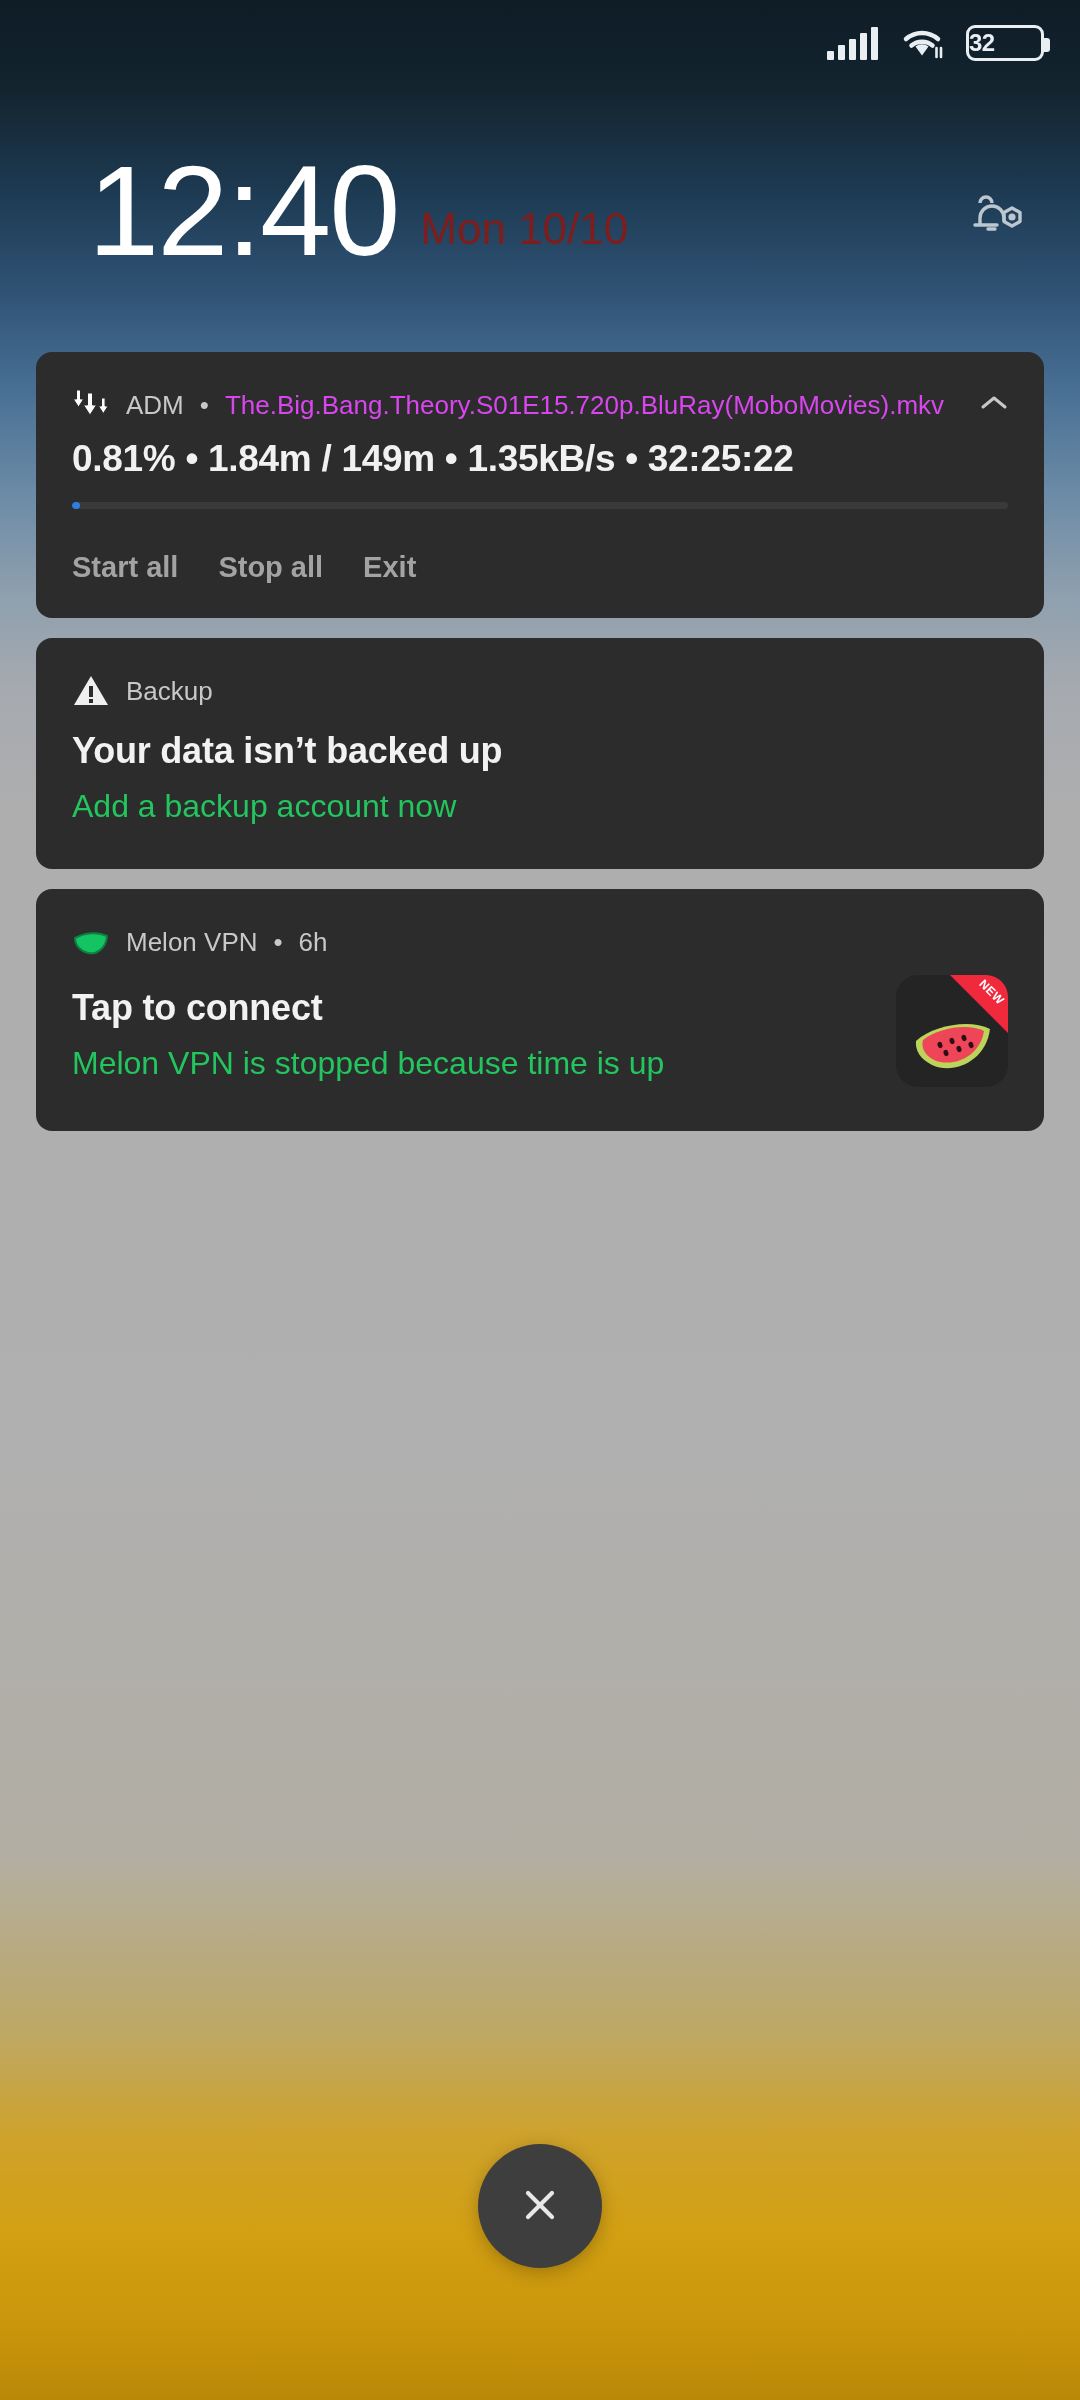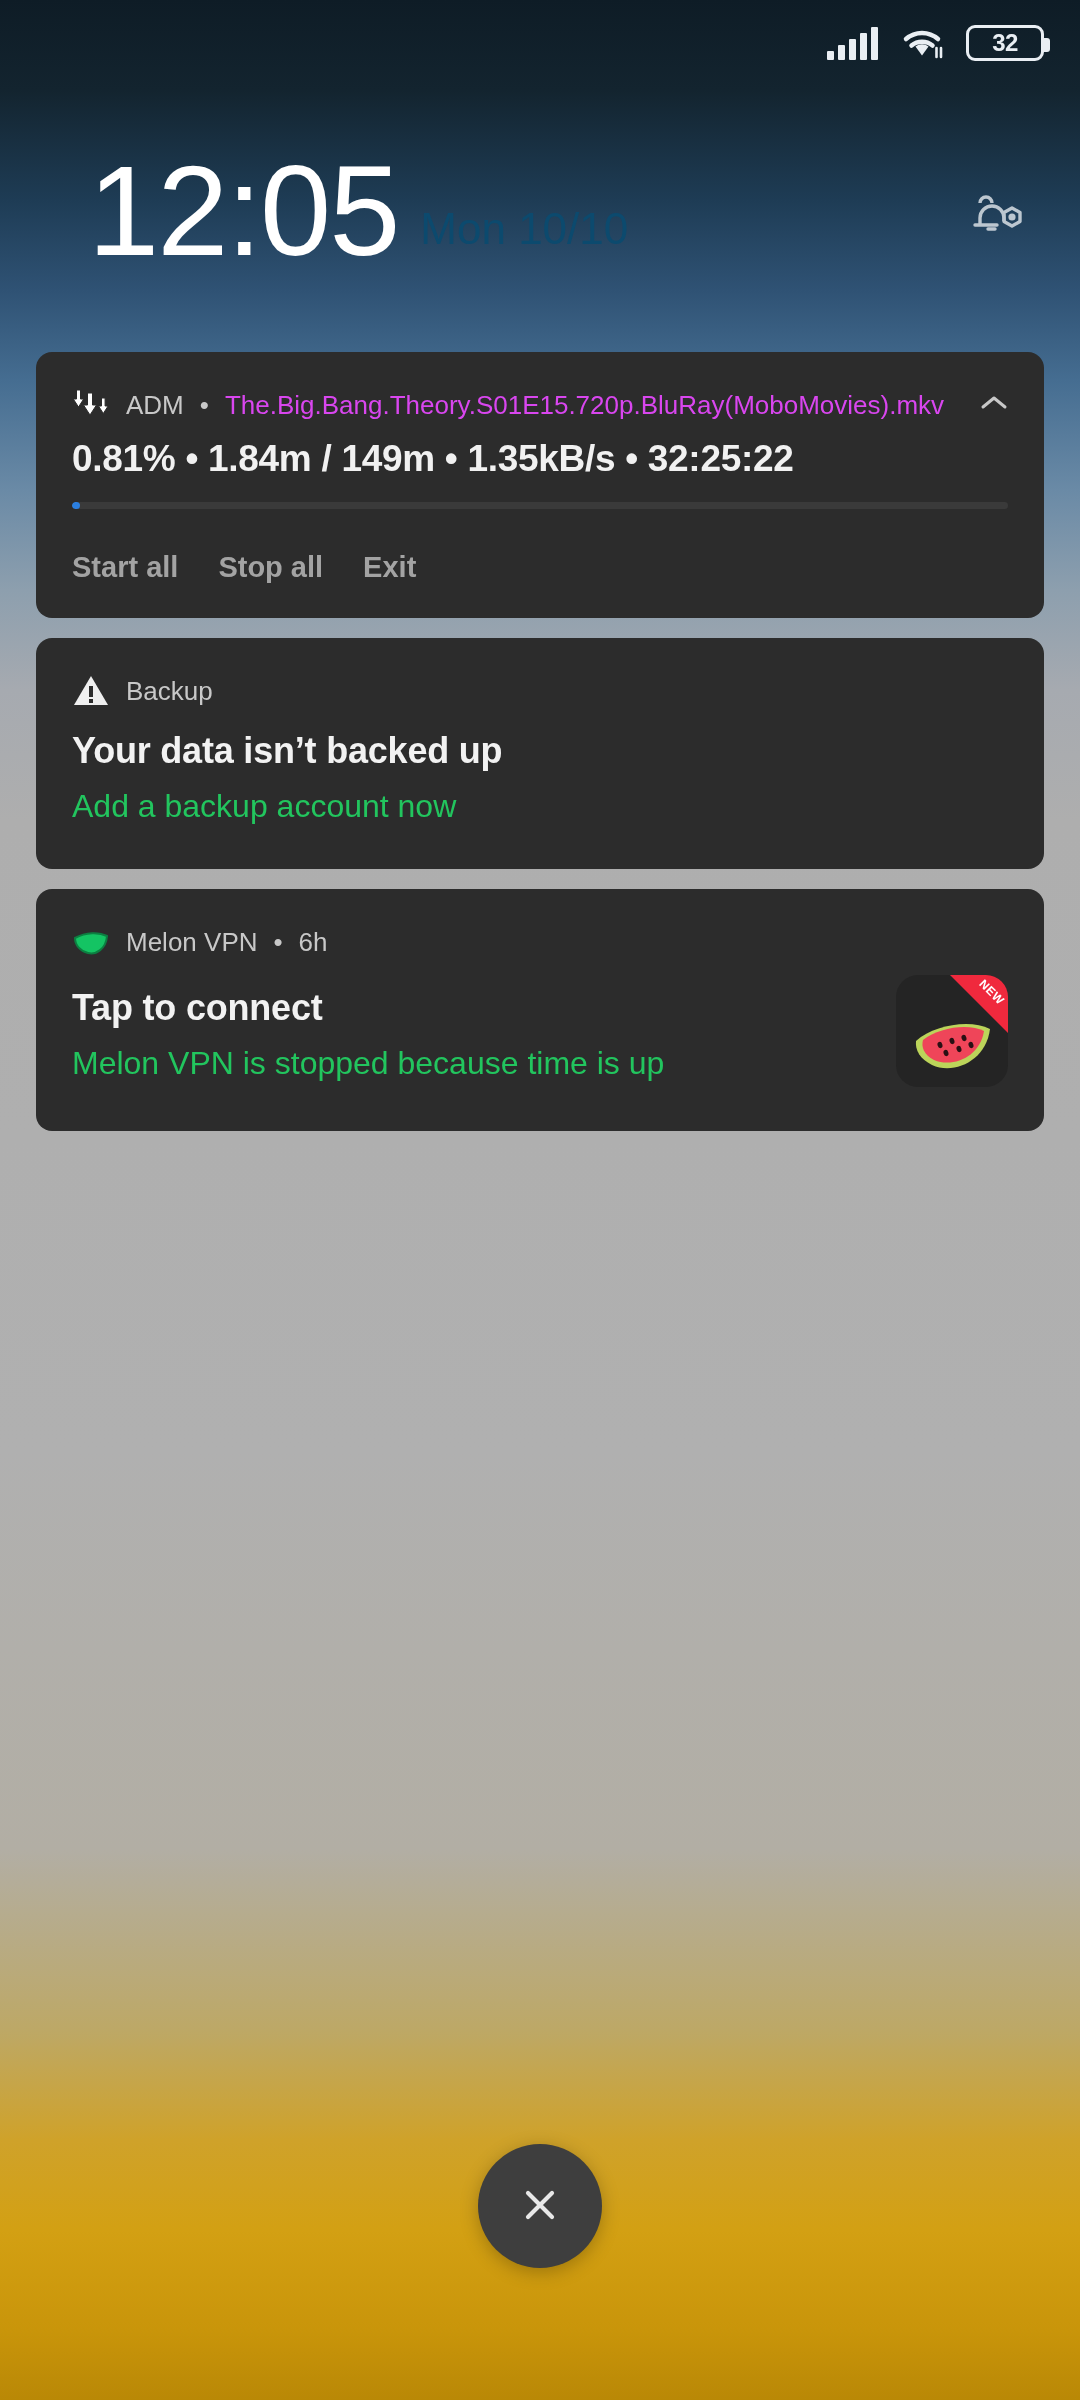--- a/index.html
+++ b/index.html
@@ -40,42 +40,42 @@
   .sig i { display:block; width:7px; background:#e9eef3; border-radius:1px; }
   .sig i:nth-child(1){ height:9px; }
   .sig i:nth-child(2){ height:15px; }
   .sig i:nth-child(3){ height:21px; }
   .sig i:nth-child(4){ height:27px; }
   .sig i:nth-child(5){ height:33px; }
 
   .wifi { width:44px; height:34px; position:relative; }
   .batt {
     width:78px; height:36px; border:3px solid #e9eef3; border-radius:9px;
-    position:relative; display:flex; align-items:center; justify-content:center;
+    position:relative; display:flex; align-items:center; 
   }
   .batt::after {
     content:""; position:absolute; right:-9px; top:10px;
     width:6px; height:14px; background:#e9eef3; border-radius:0 3px 3px 0;
   }
   .batt span {
     font-size:24px; color:#e9eef3; font-weight:700; letter-spacing:-0.5px;
     line-height:1;
   }
 
   
   .clockrow {
     position:absolute; top:150px; left:0; right:0;
     display:flex; align-items:flex-end; padding:0 52px 0 88px;
   }
   .clock {
     font-size:128px; line-height:0.95; color:#ffffff; font-weight:300;
     letter-spacing:-2px; font-family:"Liberation Sans", sans-serif;
   }
   .datelbl {
-    font-size:44px; color:#0c4a6e; font-weight:400;
+    font-size:44px; color:#7f1d1d; font-weight:400;
     margin-left:22px; margin-bottom:18px;
   }
   .bellgear { margin-left:auto; margin-bottom:26px; opacity:0.82; }
 
   
   .shade { position:absolute; top:352px; left:36px; right:36px; }
   .card {
     background:#2c2c2c; border-radius:16px; padding:34px 36px 0 36px;
     margin-bottom:20px; position:relative;
   }
@@ -157,21 +157,21 @@
       <path d="M36.5 22 l0 9 M41 22 l0 9" stroke="#e9eef3" stroke-width="2.6" stroke-linecap="round"></path>
     </svg>
   </div>
 
   <div class="batt">
     <span>32</span>
   </div>
 </div>
 
 <div class="clockrow">
-  <div class="clock">12:05</div>
+  <div class="clock">12:40</div>
   <div class="datelbl">Mon 10/10</div>
   <div class="bellgear">
     <svg width="62" height="58" viewBox="0 0 62 58">
       <path d="M14 34 a12 12 0 0 1 24 0" stroke="#dfe5ea" stroke-width="3.4" fill="none"></path>
       <path d="M14 34 l0 6 M38 34 l0 3" stroke="#dfe5ea" stroke-width="3.4" fill="none"></path>
       <path d="M9 41 L31 41" stroke="#dfe5ea" stroke-width="3.4" stroke-linecap="round"></path>
       <path d="M26 19 a6 6 0 0 0 -12 0" stroke="#dfe5ea" stroke-width="3.4" fill="none"></path>
       <path d="M22 45 l7 0" stroke="#dfe5ea" stroke-width="3.4" stroke-linecap="round"></path>
       <polygon points="46,24 54,28.5 54,37.5 46,42 38,37.5 38,28.5" stroke="#dfe5ea" stroke-width="3.4" fill="none" stroke-linejoin="round"></polygon>
       <circle cx="46" cy="33" r="3.6" fill="#dfe5ea"></circle>

